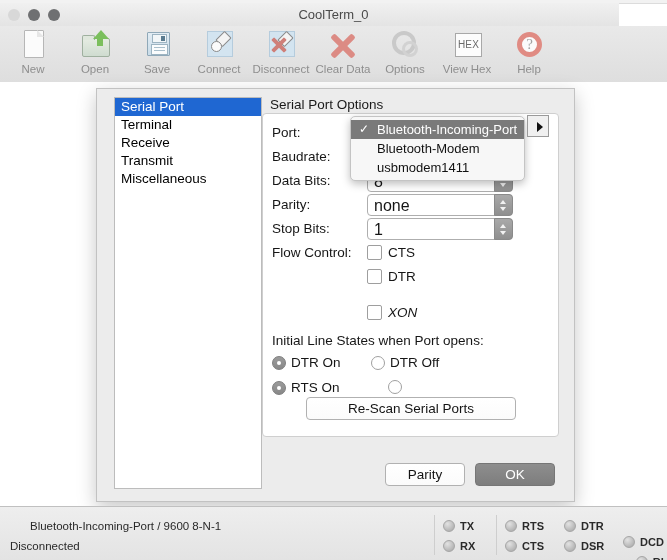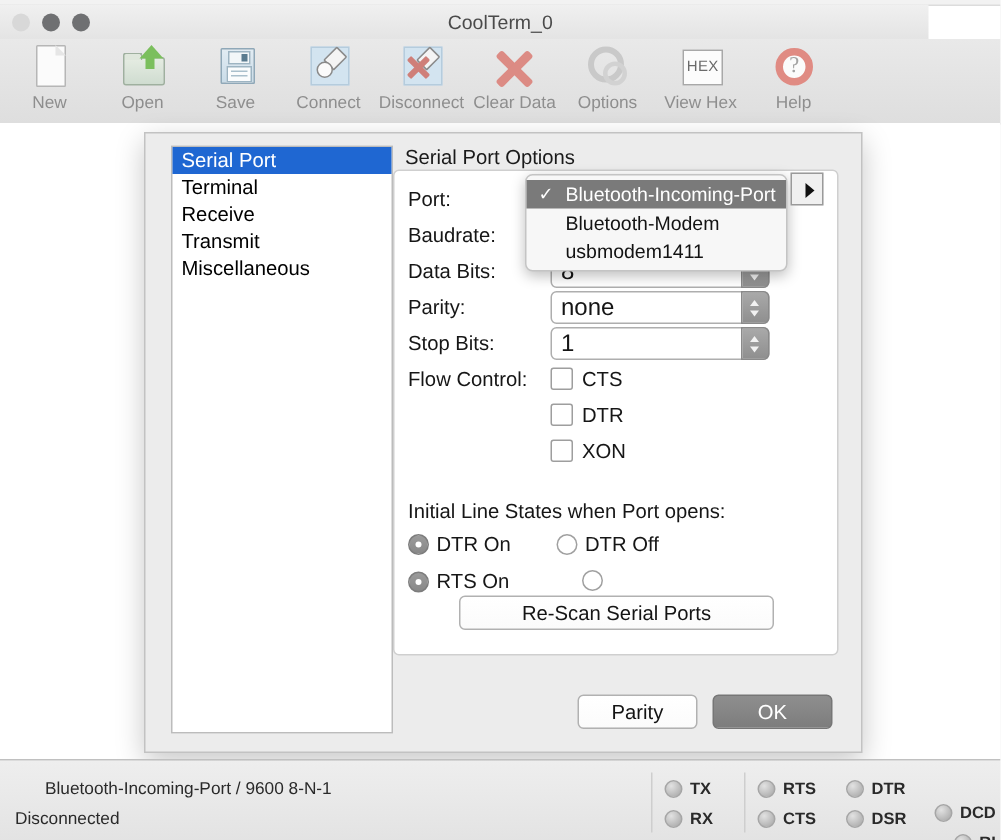--- a/index.html
+++ b/index.html
@@ -722,21 +722,21 @@
         <div class="flabel">Flow Control:</div>
       </div>
       <div class="cbrow" style="top:131px;">
         <div class="checkbox"></div>
         <div class="cblabel">CTS</div>
       </div>
       <div class="cbrow" style="top:155px;">
         <div class="checkbox"></div>
         <div class="cblabel">DTR</div>
       </div>
-      <div class="cbrow" style="top:179px;">
+      <div class="cbrow" style="top:191px;font-style:italic;">
         <div class="checkbox"></div>
         <div class="cblabel">XON</div>
       </div>
 
       <div id="line-states-title">Initial Line States when Port opens:</div>
 
       <div class="radio-row" style="top:241px; width:280px; height:18px;">
         <div class="radio-cell" style="left:0px;">
           <div class="radio on"></div>
           <div class="rlabel">DTR On</div>

